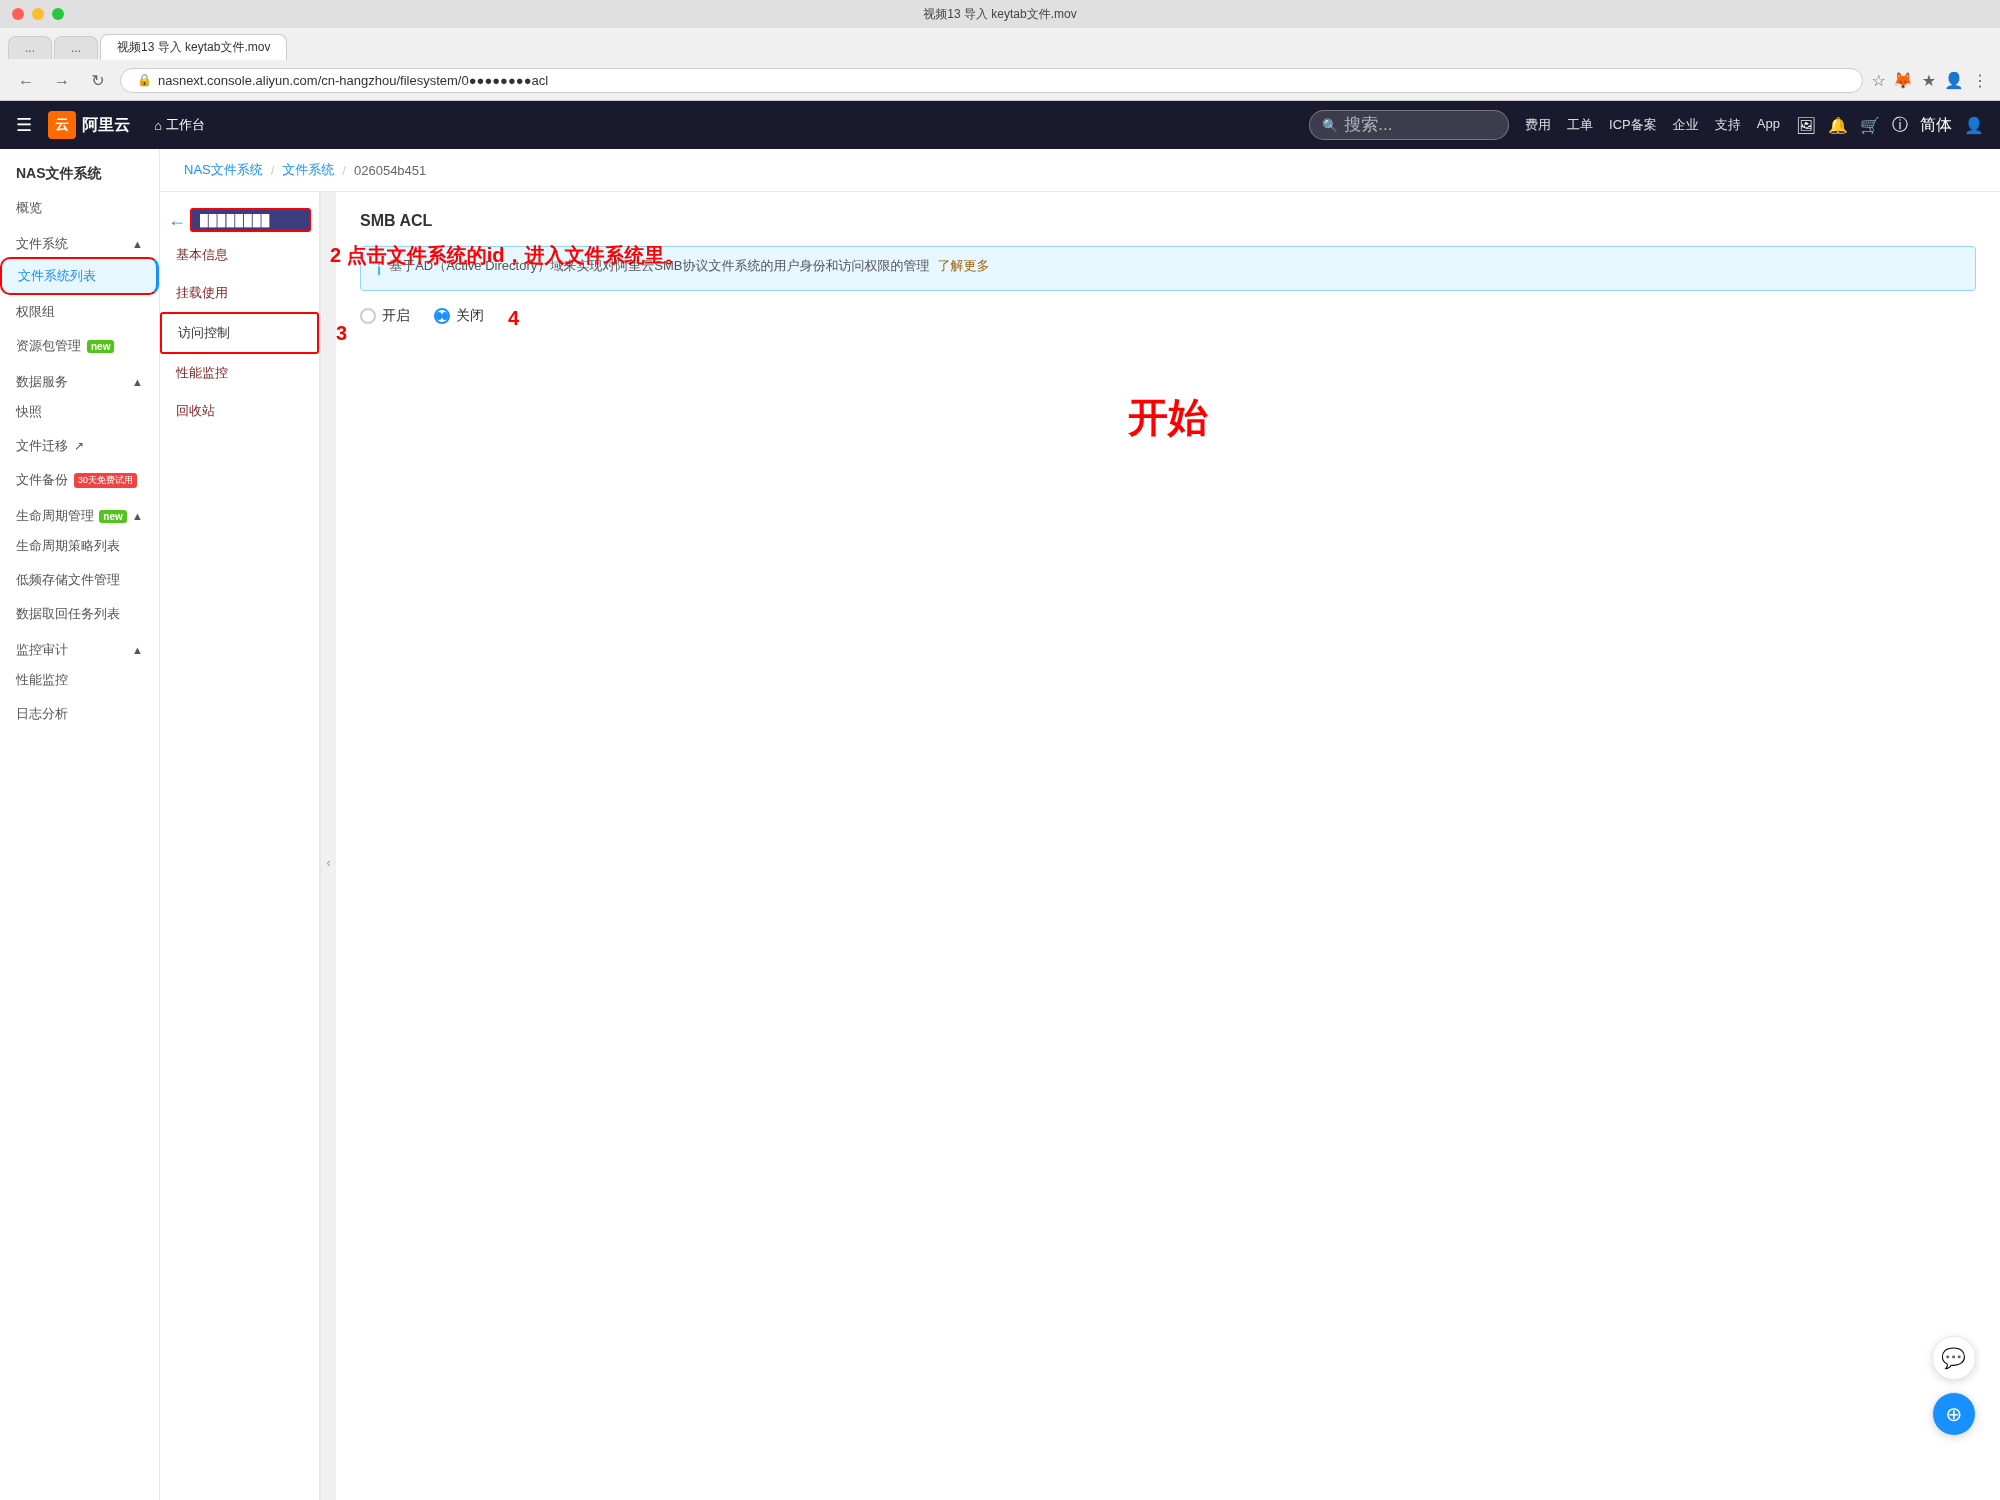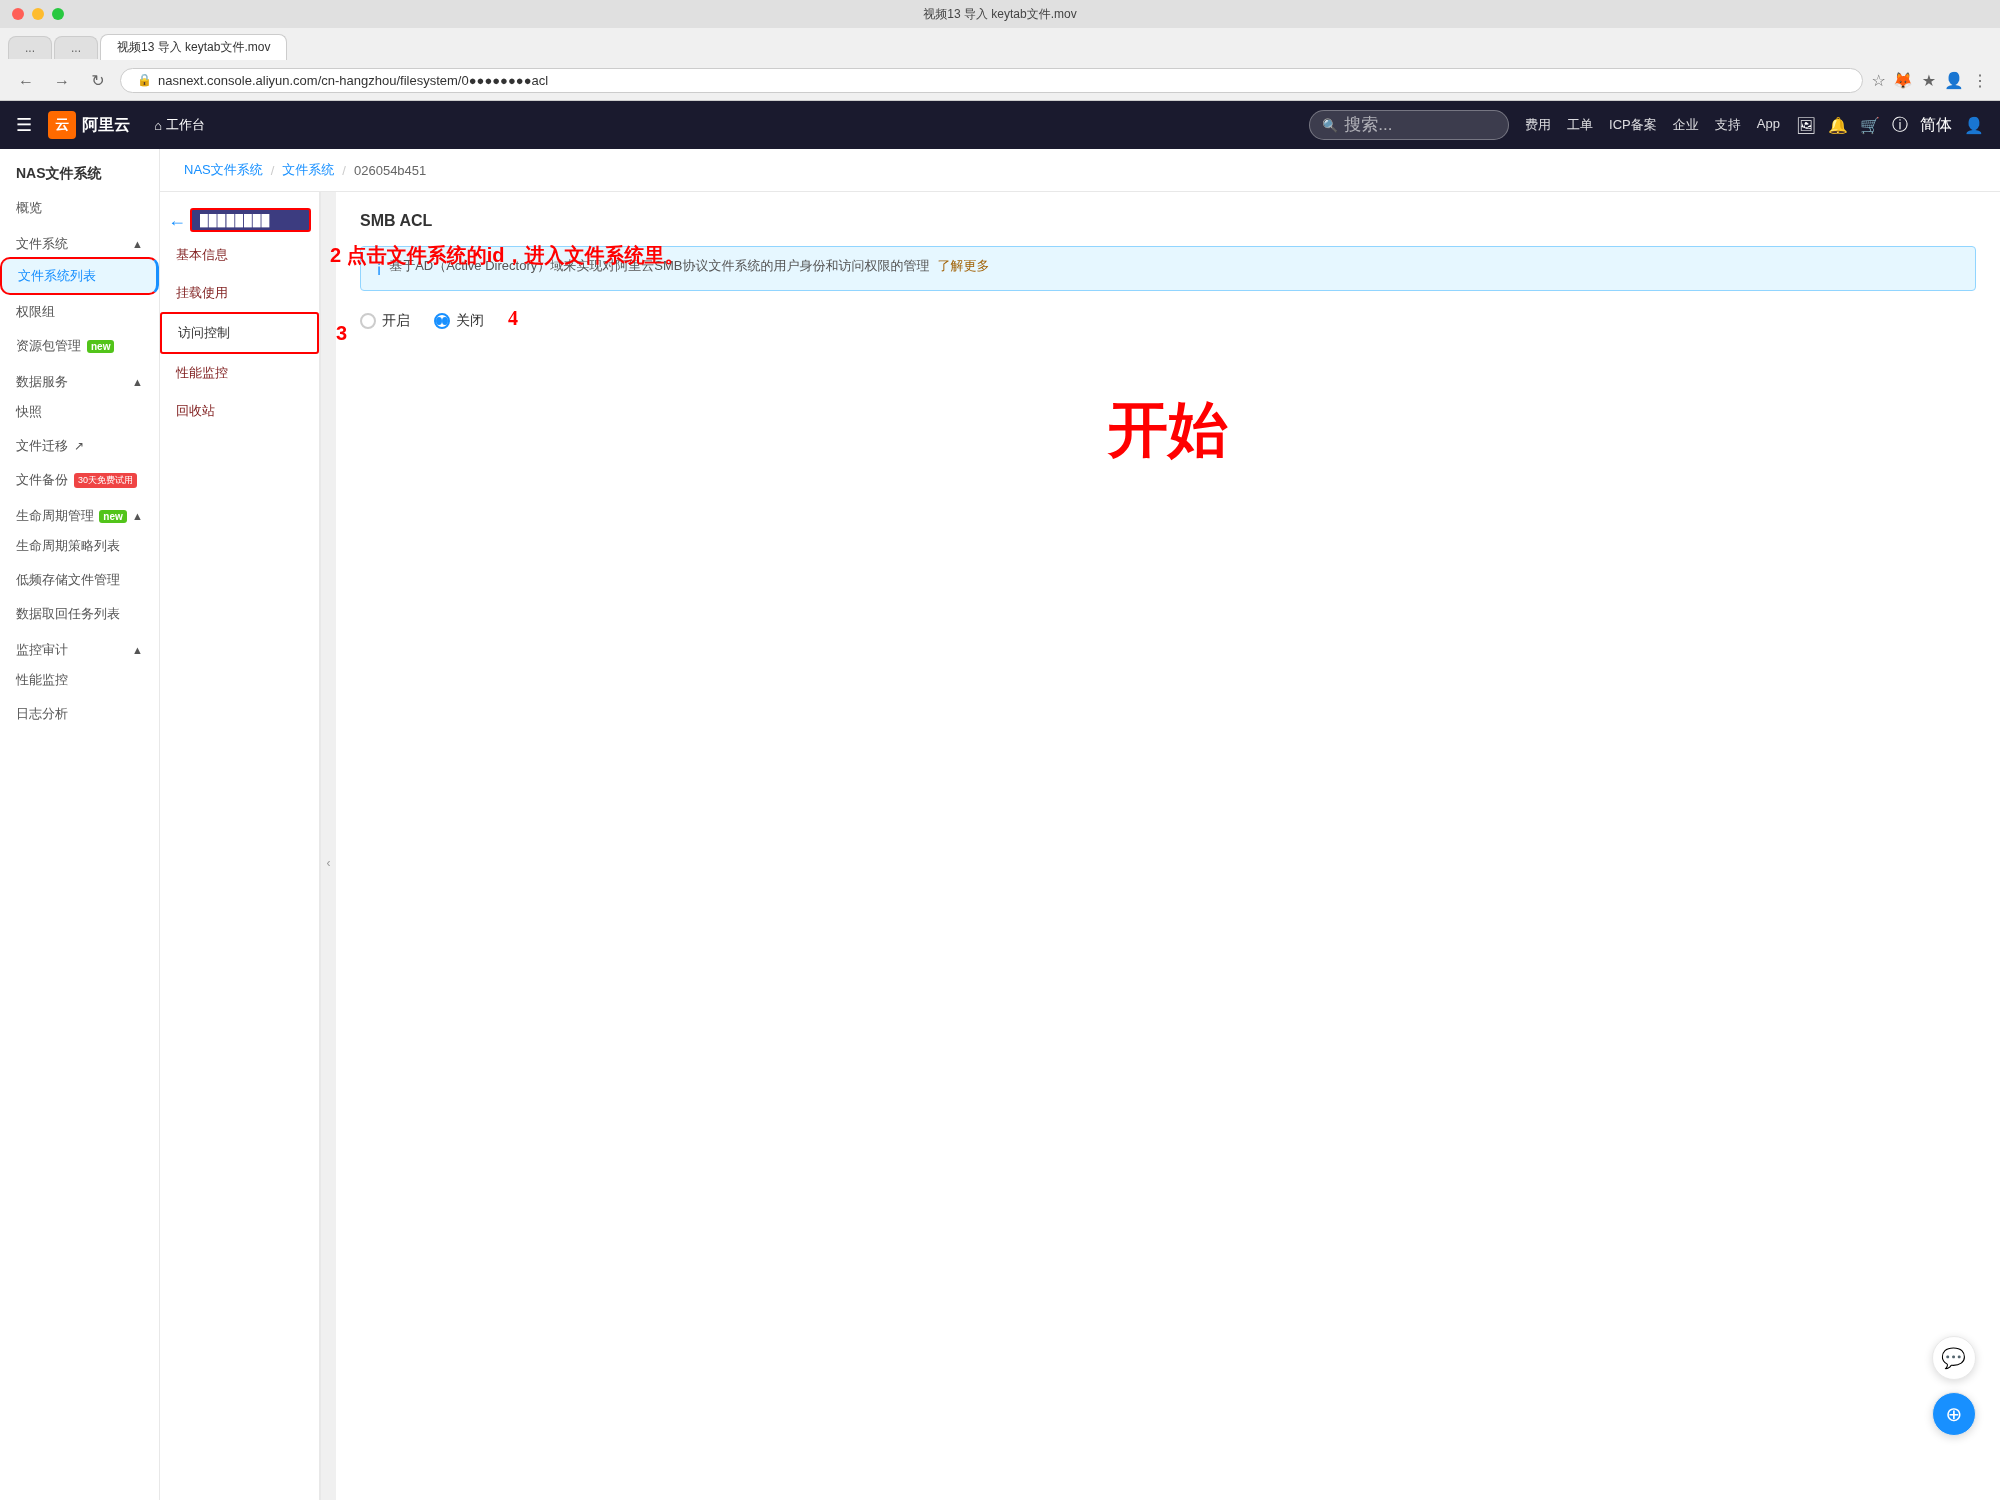--- a/index.html
+++ b/index.html
@@ -271,23 +271,22 @@
       margin-bottom: 16px;
       font-size: 13px;
       color: #555;
       display: flex; align-items: flex-start; gap: 8px;
     }
     .info-icon { color: #1890ff; font-size: 16px; flex-shrink: 0; margin-top: 1px; }
     .info-link { color: #a16207; cursor: pointer; }
 
     
     .radio-group {
-      display: flex; align-items: flex-end; gap: 24px;
+      display: flex; align-items: flex-start; gap: 24px;
       margin-bottom: 8px;
-      font-family: Liberation Serif, serif;
     }
     .radio-item {
       display: flex; align-items: center; gap: 6px;
       cursor: pointer; font-size: 14px; color: #333;
     }
     .radio-circle {
       width: 16px; height: 16px;
       border-radius: 50%;
       border: 2px solid #ccc;
       display: flex; align-items: center; justify-content: center;
@@ -297,21 +296,21 @@
     }
     .radio-circle.checked::after {
       content: '';
       width: 8px; height: 8px;
       border-radius: 50%;
       background: #1890ff;
     }
 
     
     .start-text {
-      font-size: 60px;
+      font-size: 40px;
       font-weight: bold;
       color: red;
       text-align: center;
       margin-top: 60px;
     }
 
     
     .collapse-icon { font-size: 11px; }
 
     

